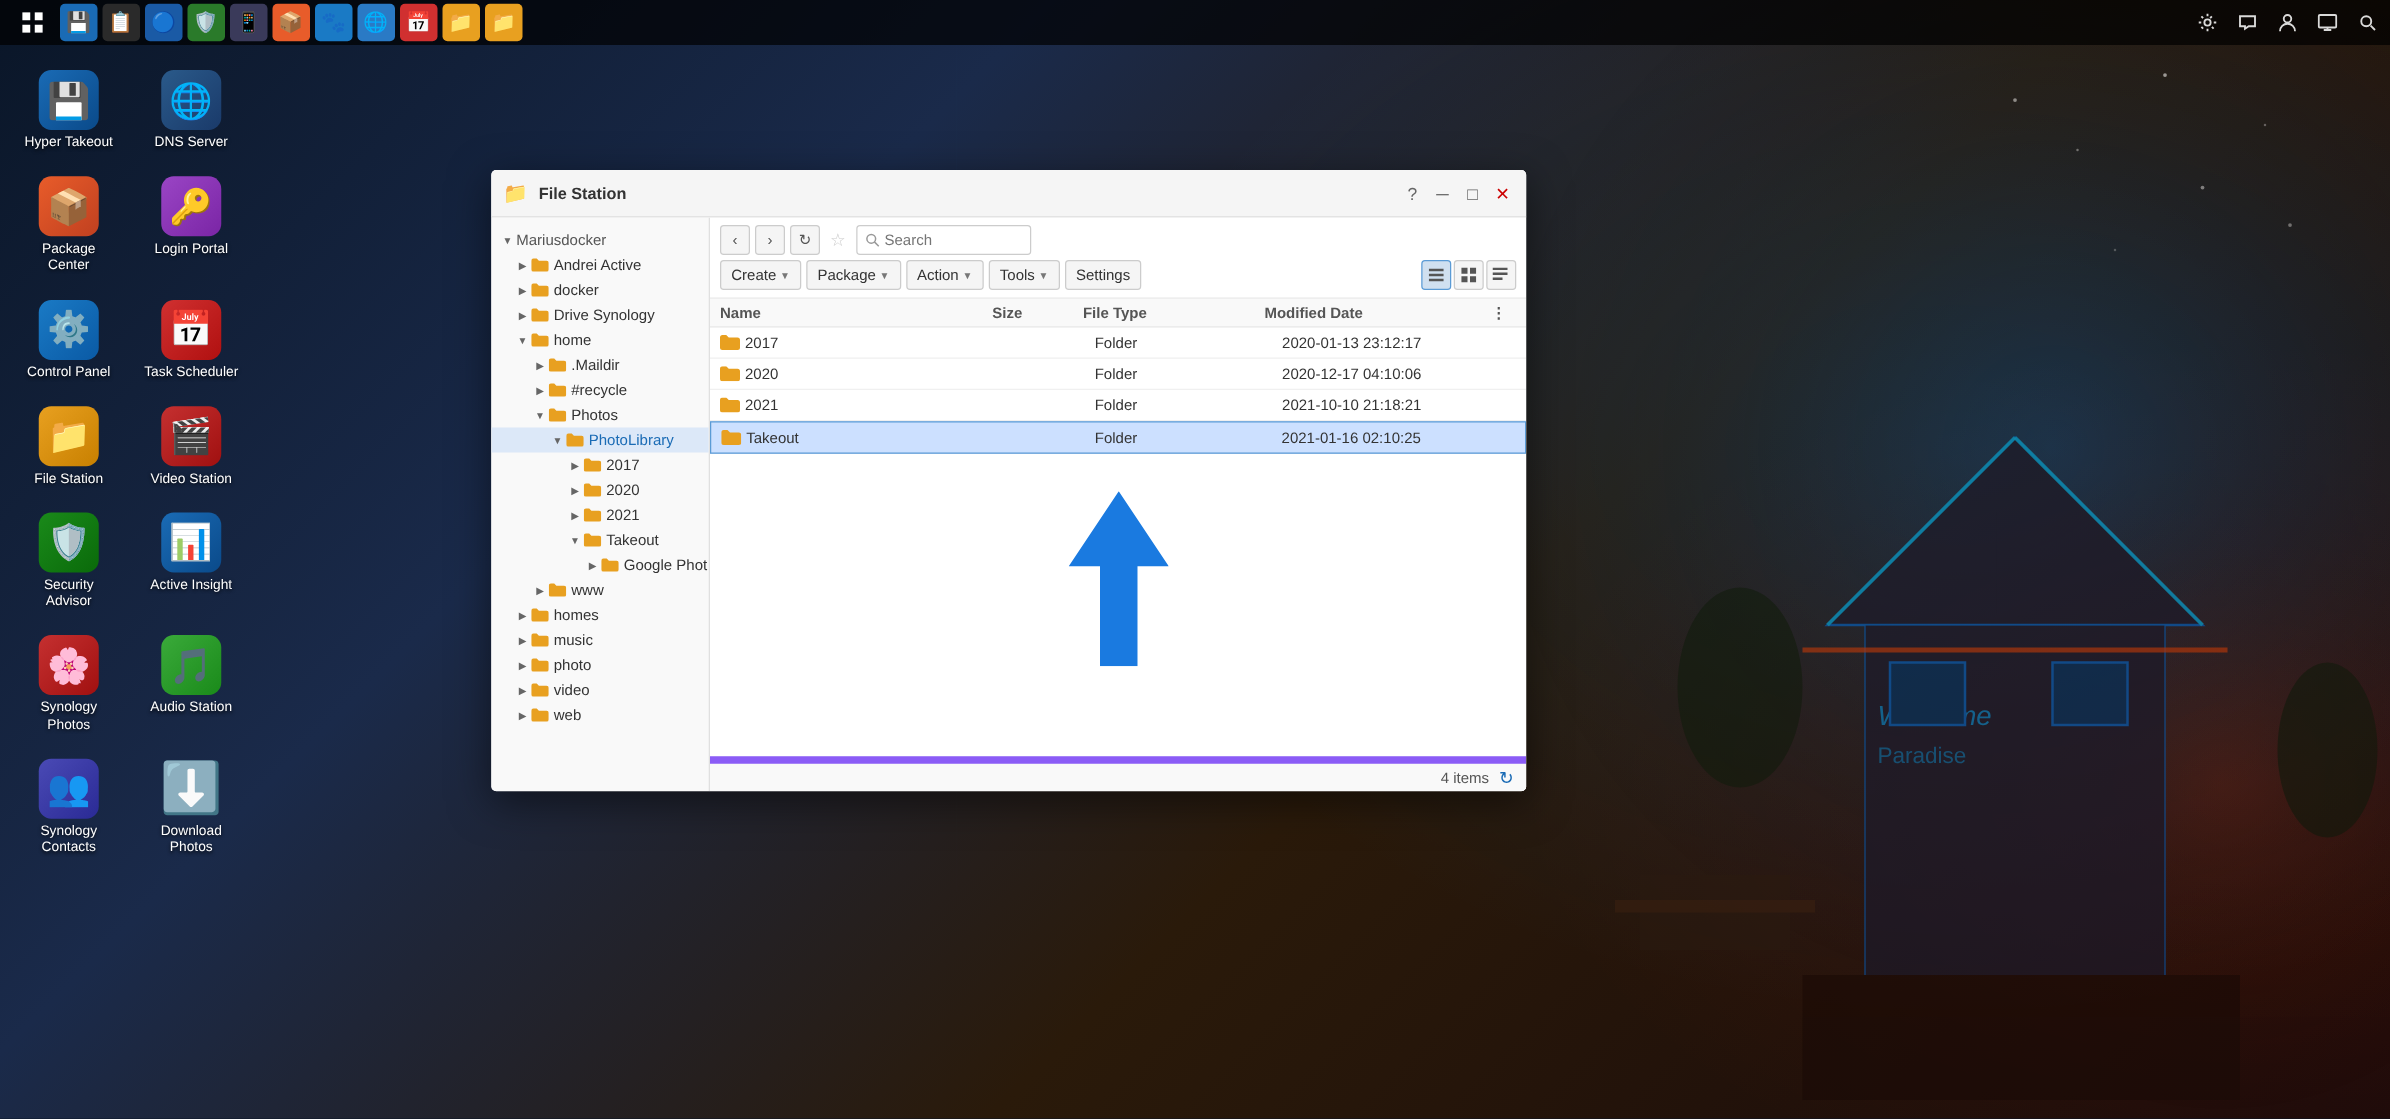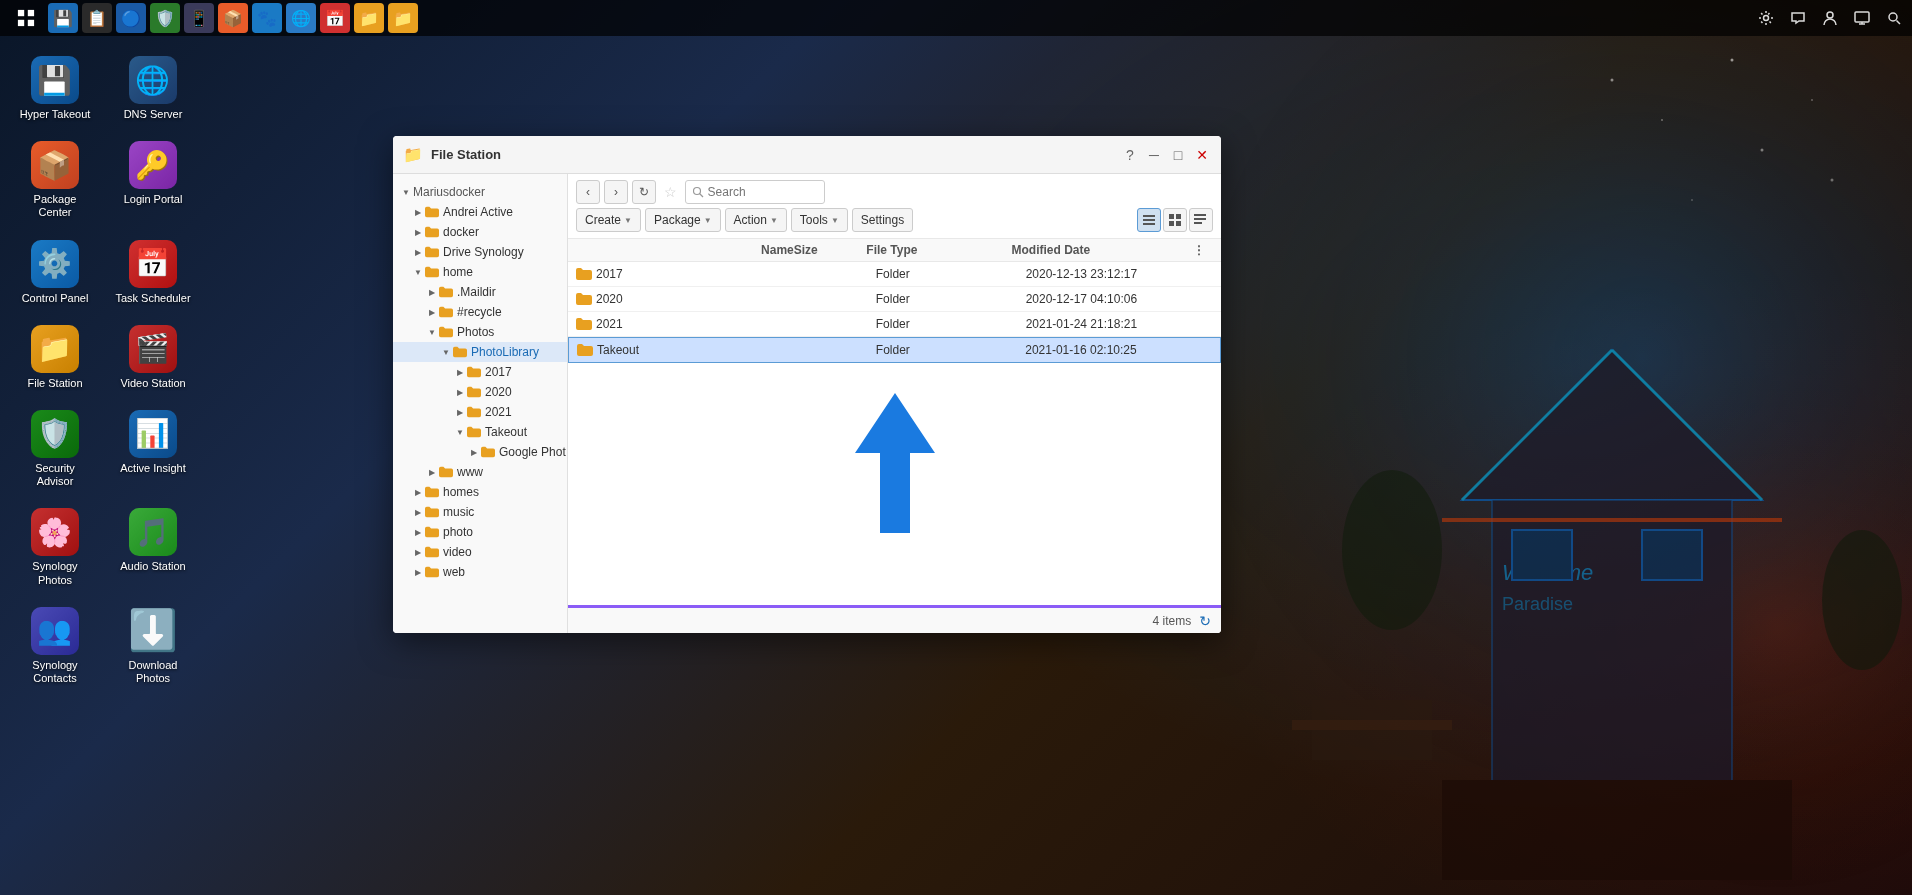--- a/index.html
+++ b/index.html
@@ -355,21 +355,21 @@
       padding: 4px 8px;
       border-bottom: 1px solid #e8e8e8;
       background: #f9f9f9;
       font-size: 12px;
       font-weight: 600;
       color: #555;
       position: sticky;
       top: 0;
     }
 
-    .col-name { flex: 3; text-align: right; }
+    .col-name { flex: 3; }
     .col-size { flex: 1; }
     .col-type { flex: 2; }
     .col-date { flex: 2.5; }
     .col-more { width: 20px; }
 
     .file-row {
       display: flex;
       align-items: center;
       padding: 5px 8px;
       border-bottom: 1px solid #f0f0f0;
@@ -381,21 +381,21 @@
 
     .file-row-name {
       display: flex;
       align-items: center;
       flex: 3;
     }
 
     
     .status-bar {
       height: 28px;
-      border-top: 3px solid #8b5cf6;
+      border-top: 6px solid #8b5cf6;
       background: #f9f9f9;
       display: flex;
       align-items: center;
       justify-content: flex-end;
       padding: 0 10px;
       font-size: 12px;
       color: #555;
       gap: 8px;
     }
 
@@ -892,21 +892,21 @@
 
         <div class="file-row">
           <div class="file-row-name col-name">
             <svg width="16" height="12" viewBox="0 0 16 12" class="folder-svg">
                 <path d="M0 2a2 2 0 012-2h3l2 2h7a2 2 0 012 2v6a2 2 0 01-2 2H2a2 2 0 01-2-2V2z" fill="#e8a020"></path>
               </svg>
             <span style="margin-left:4px">2017</span>
           </div>
           <div class="col-size"><span></span></div>
           <div class="col-type"><span>Folder</span></div>
-          <div class="col-date"><span>2020-12-13 23:12:17</span></div>
+          <div class="col-date"><span>2020-01-13 23:12:17</span></div>
         </div>
 
         <div class="file-row">
           <div class="file-row-name col-name">
             <svg width="16" height="12" viewBox="0 0 16 12" class="folder-svg">
                 <path d="M0 2a2 2 0 012-2h3l2 2h7a2 2 0 012 2v6a2 2 0 01-2 2H2a2 2 0 01-2-2V2z" fill="#e8a020"></path>
               </svg>
             <span style="margin-left:4px">2020</span>
           </div>
           <div class="col-size"><span></span></div>
@@ -916,21 +916,21 @@
 
         <div class="file-row">
           <div class="file-row-name col-name">
             <svg width="16" height="12" viewBox="0 0 16 12" class="folder-svg">
                 <path d="M0 2a2 2 0 012-2h3l2 2h7a2 2 0 012 2v6a2 2 0 01-2 2H2a2 2 0 01-2-2V2z" fill="#e8a020"></path>
               </svg>
             <span style="margin-left:4px">2021</span>
           </div>
           <div class="col-size"><span></span></div>
           <div class="col-type"><span>Folder</span></div>
-          <div class="col-date"><span>2021-01-24 21:18:21</span></div>
+          <div class="col-date"><span>2021-10-10 21:18:21</span></div>
         </div>
 
         <div class="file-row selected">
           <div class="file-row-name col-name">
             <svg width="16" height="12" viewBox="0 0 16 12" class="folder-svg">
                 <path d="M0 2a2 2 0 012-2h3l2 2h7a2 2 0 012 2v6a2 2 0 01-2 2H2a2 2 0 01-2-2V2z" fill="#e8a020"></path>
               </svg>
             <span style="margin-left:4px">Takeout</span>
           </div>
           <div class="col-size"><span></span></div>

